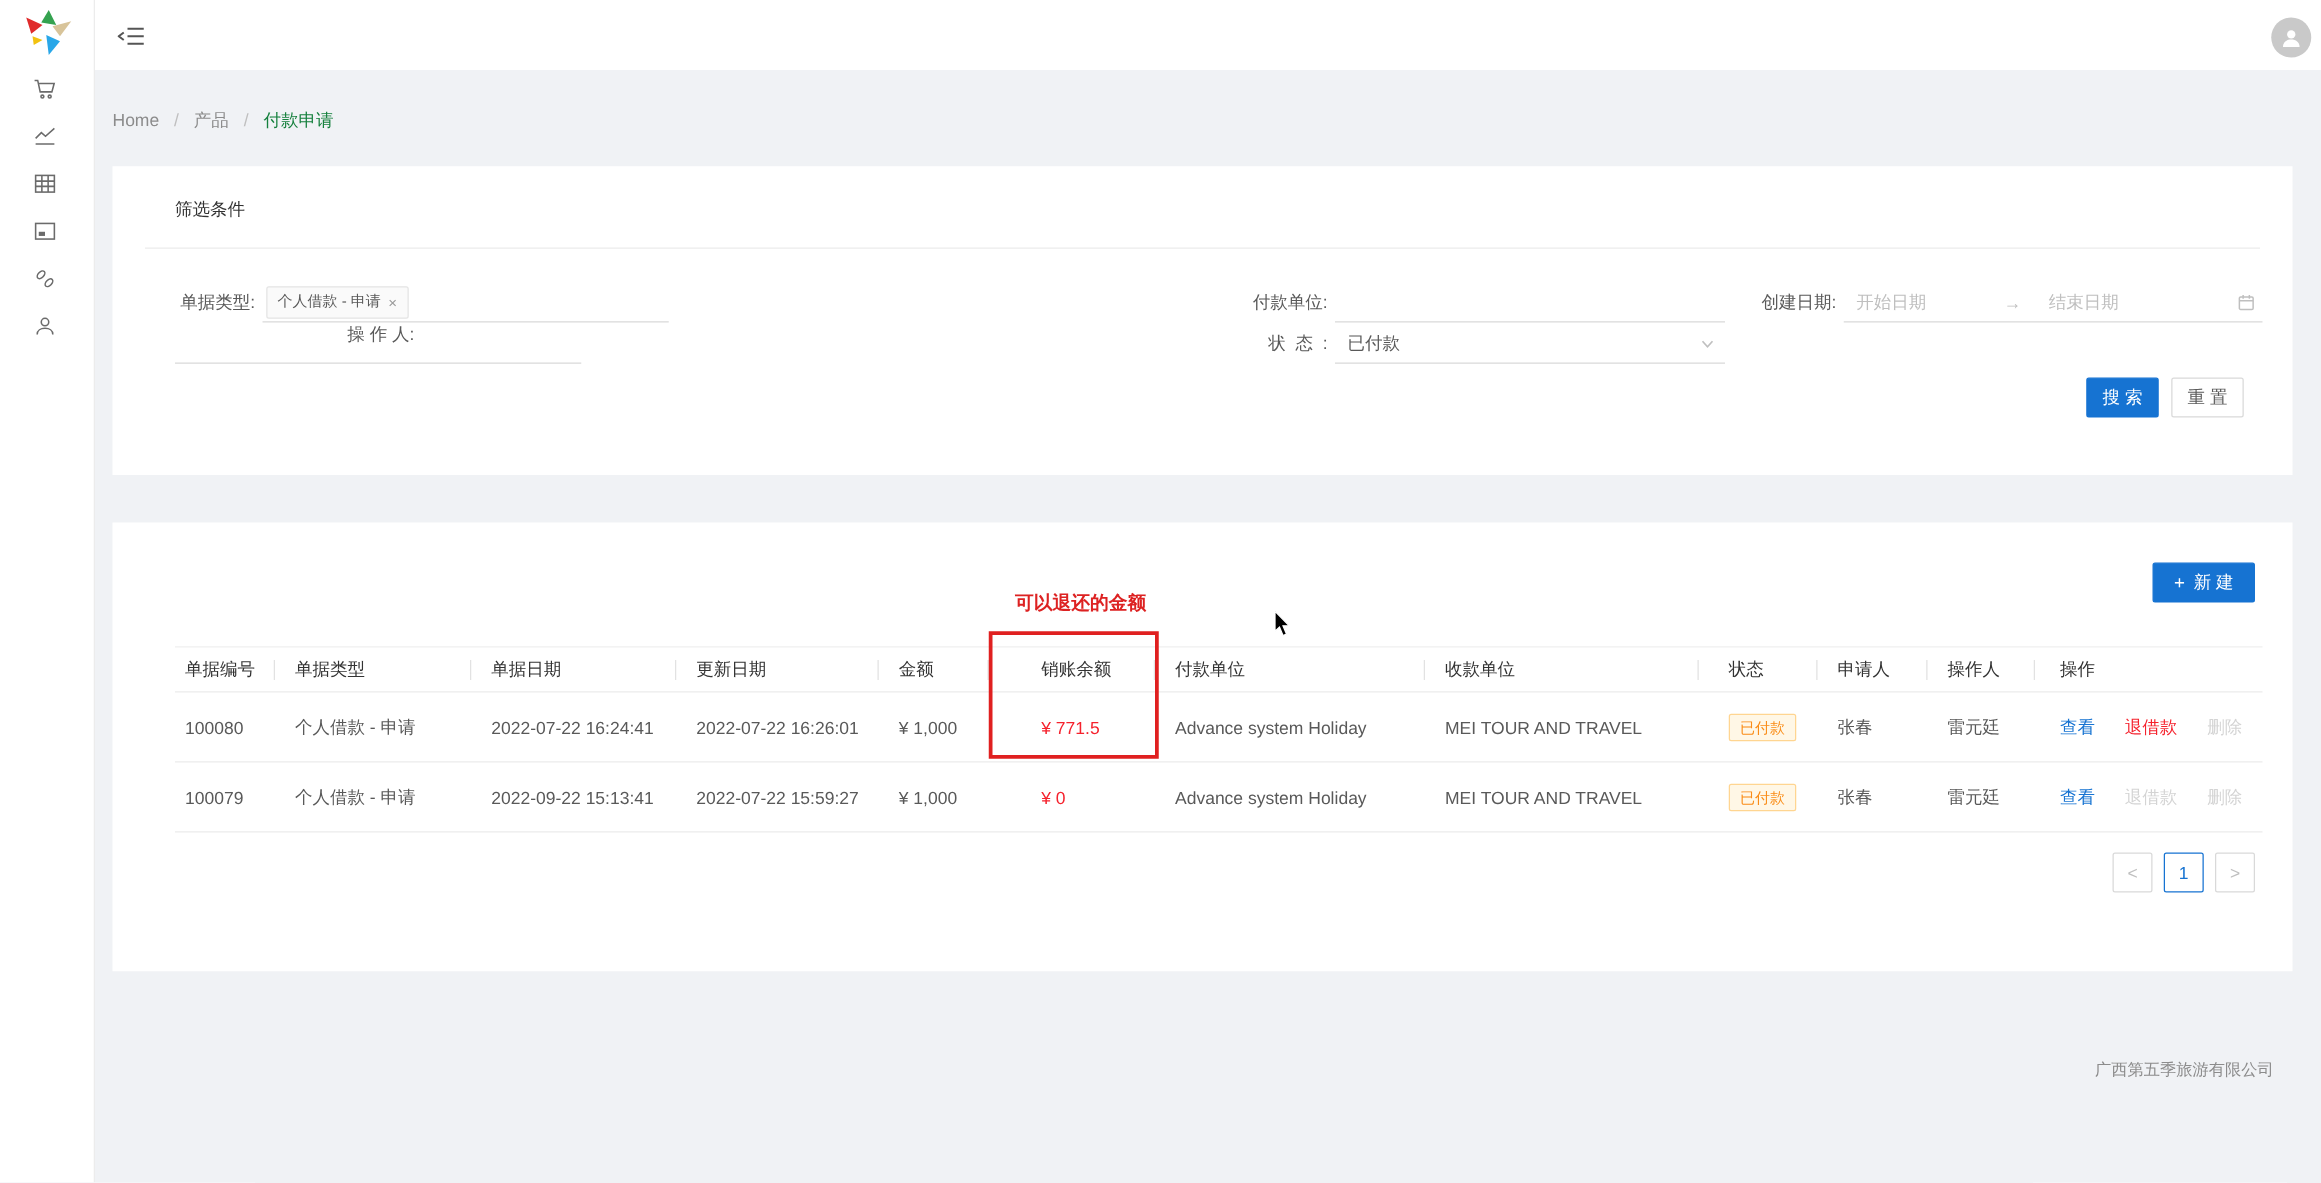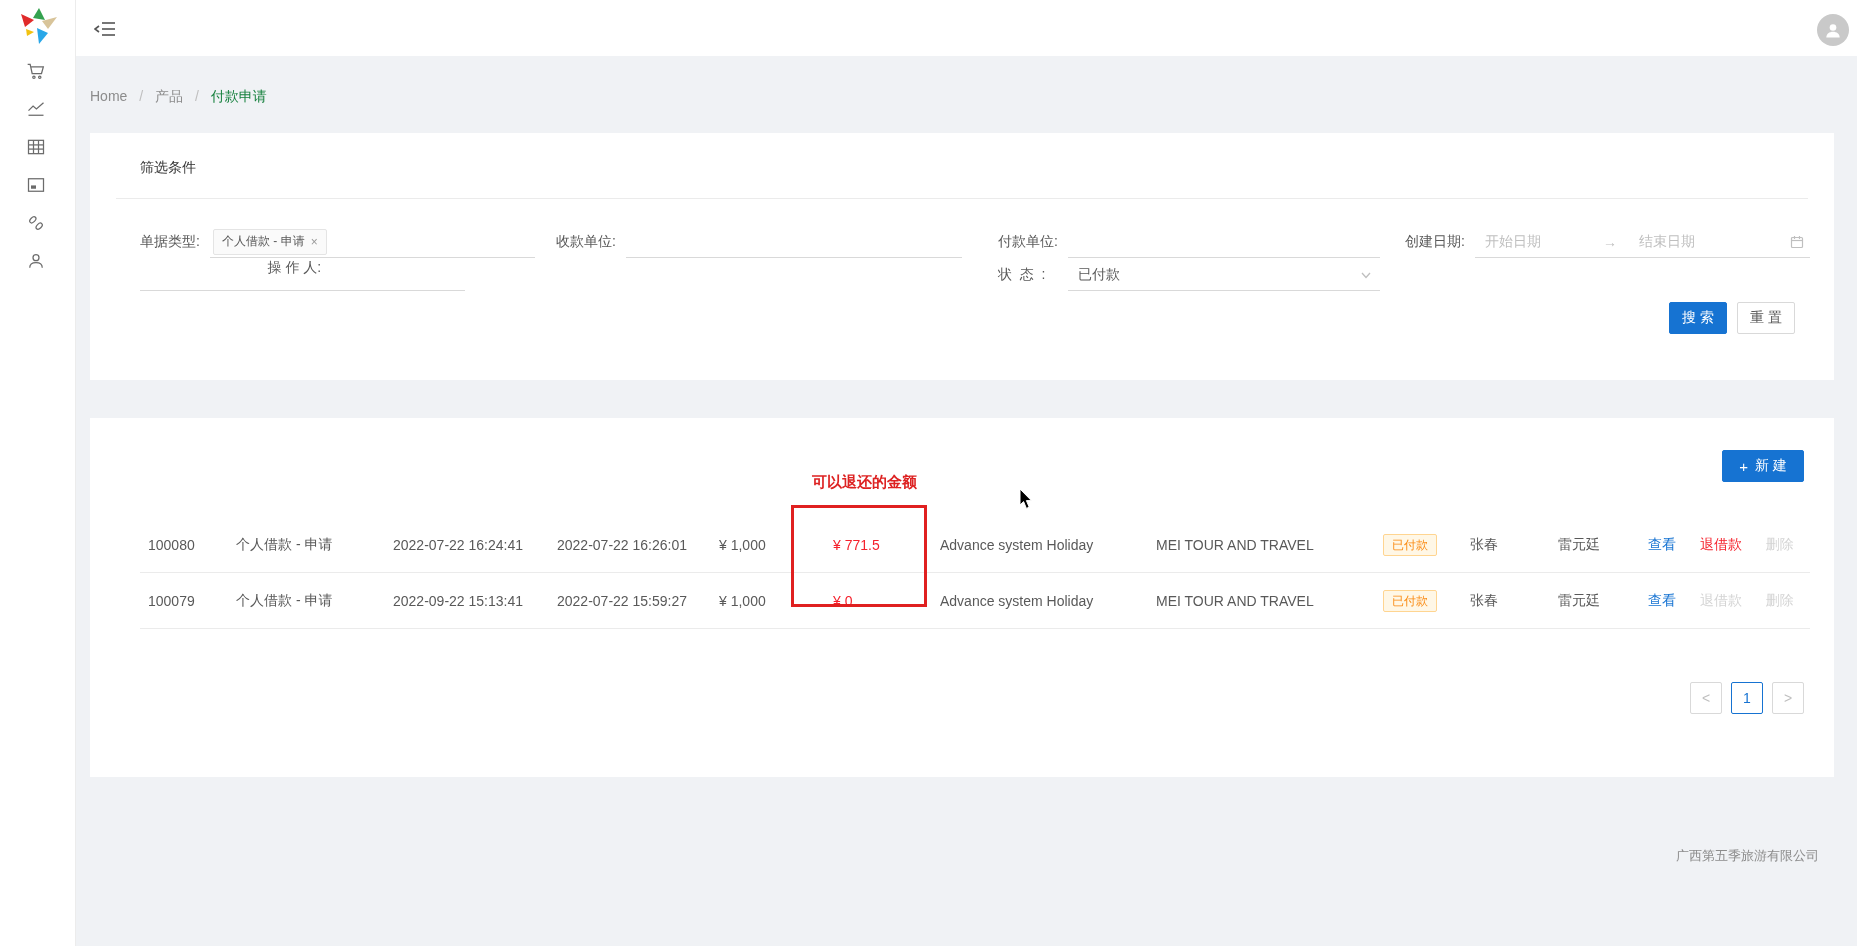--- a/index.html
+++ b/index.html
@@ -21,21 +21,21 @@
   .breadcrumb .last{color:#15803d;}
   .breadcrumb .lnkcrumb{cursor:pointer;}
   
   .card{position:absolute;background:#fff;}
   .filter-card{left:90px;top:133px;width:1744px;height:247px;}
   .list-card{left:90px;top:418px;width:1744px;height:359px;}
   .f-title{position:absolute;left:50px;top:26px;font-size:14px;font-weight:500;color:#333;}
   .f-divider{position:absolute;left:26px;right:26px;top:65px;border-top:1px solid #ebebeb;}
   
   .field{position:absolute;height:32px;display:flex;align-items:center;}
-  .flabel{display:inline-block;width:64px;margin-right:6px;color:#595959;white-space:pre;text-align:left;}
+  .flabel{display:inline-block;width:64px;margin-right:6px;color:#595959;white-space:pre;text-align:right;}
   .finput{position:relative;height:30px;border-bottom:1px solid #d9d9d9;display:flex;align-items:center;}
   .w1{width:325px}.w2{width:336px}.w3{width:312px}.w4{width:335px}
   .tag{display:inline-flex;align-items:center;margin-left:3px;height:24px;padding:0 8px;
        background:#fafafa;border:1px solid #e4e4e4;border-radius:2px;font-size:12px;color:#595959;cursor:default;}
   .tag .x{margin-left:6px;color:#999;font-size:12px;cursor:pointer;}
   .sel-val{margin-left:10px;color:#595959;}
   .chev{position:absolute;right:8px;top:9px;color:#bfbfbf;}
   .ph{color:#bfbfbf;}
   .d-start{margin-left:10px;width:118px;}
   .d-arrow{width:36px;color:#bfbfbf;}
@@ -171,24 +171,20 @@
     <div class="field" style="left:50px;top:93px;">
       <span class="flabel">单据类型:</span>
       <span class="finput w1">
         <span class="tag">
           <span>个人借款 - 申请</span>
           <span class="x">×</span>
         </span>
       </span>
     </div>
 
-    <div class="field" style="left:466px;top:93px;">
-      <span class="flabel">收款单位:</span>
-      <span class="finput w2"></span>
-    </div>
 
     <div class="field" style="left:908px;top:93px;">
       <span class="flabel">付款单位:</span>
       <span class="finput w3"></span>
     </div>
 
     <div class="field" style="left:1315px;top:93px;">
       <span class="flabel">创建日期:</span>
       <span class="finput w4">
         <span class="ph d-start">开始日期</span>
@@ -230,20 +226,34 @@
   <div class="card list-card">
     <div class="btn btn-new">
       <span class="plus">+</span>
       <span>新 建</span>
     </div>
 
     <div class="annot">可以退还的金额</div>
     <div class="redbox"></div>
 
     <div class="tbl">
+      <div class="thead">
+        <div class="th c1">单据编号</div>
+        <div class="th c2">单据类型</div>
+        <div class="th c3">单据日期</div>
+        <div class="th c4">更新日期</div>
+        <div class="th c5">金额</div>
+        <div class="th c6">销账余额</div>
+        <div class="th c7">付款单位</div>
+        <div class="th c8">收款单位</div>
+        <div class="th c9">状态</div>
+        <div class="th c10">申请人</div>
+        <div class="th c11">操作人</div>
+        <div class="th c12">操作</div>
+      </div>
 
       <div class="trow">
         <div class="td c1">100080</div>
         <div class="td c2">个人借款 - 申请</div>
         <div class="td c3">2022-07-22 16:24:41</div>
         <div class="td c4">2022-07-22 16:26:01</div>
         <div class="td c5">¥ 1,000</div>
         <div class="td c6 red-val">¥ 771.5</div>
         <div class="td c7">Advance system Holiday</div>
         <div class="td c8">MEI TOUR AND TRAVEL</div>

